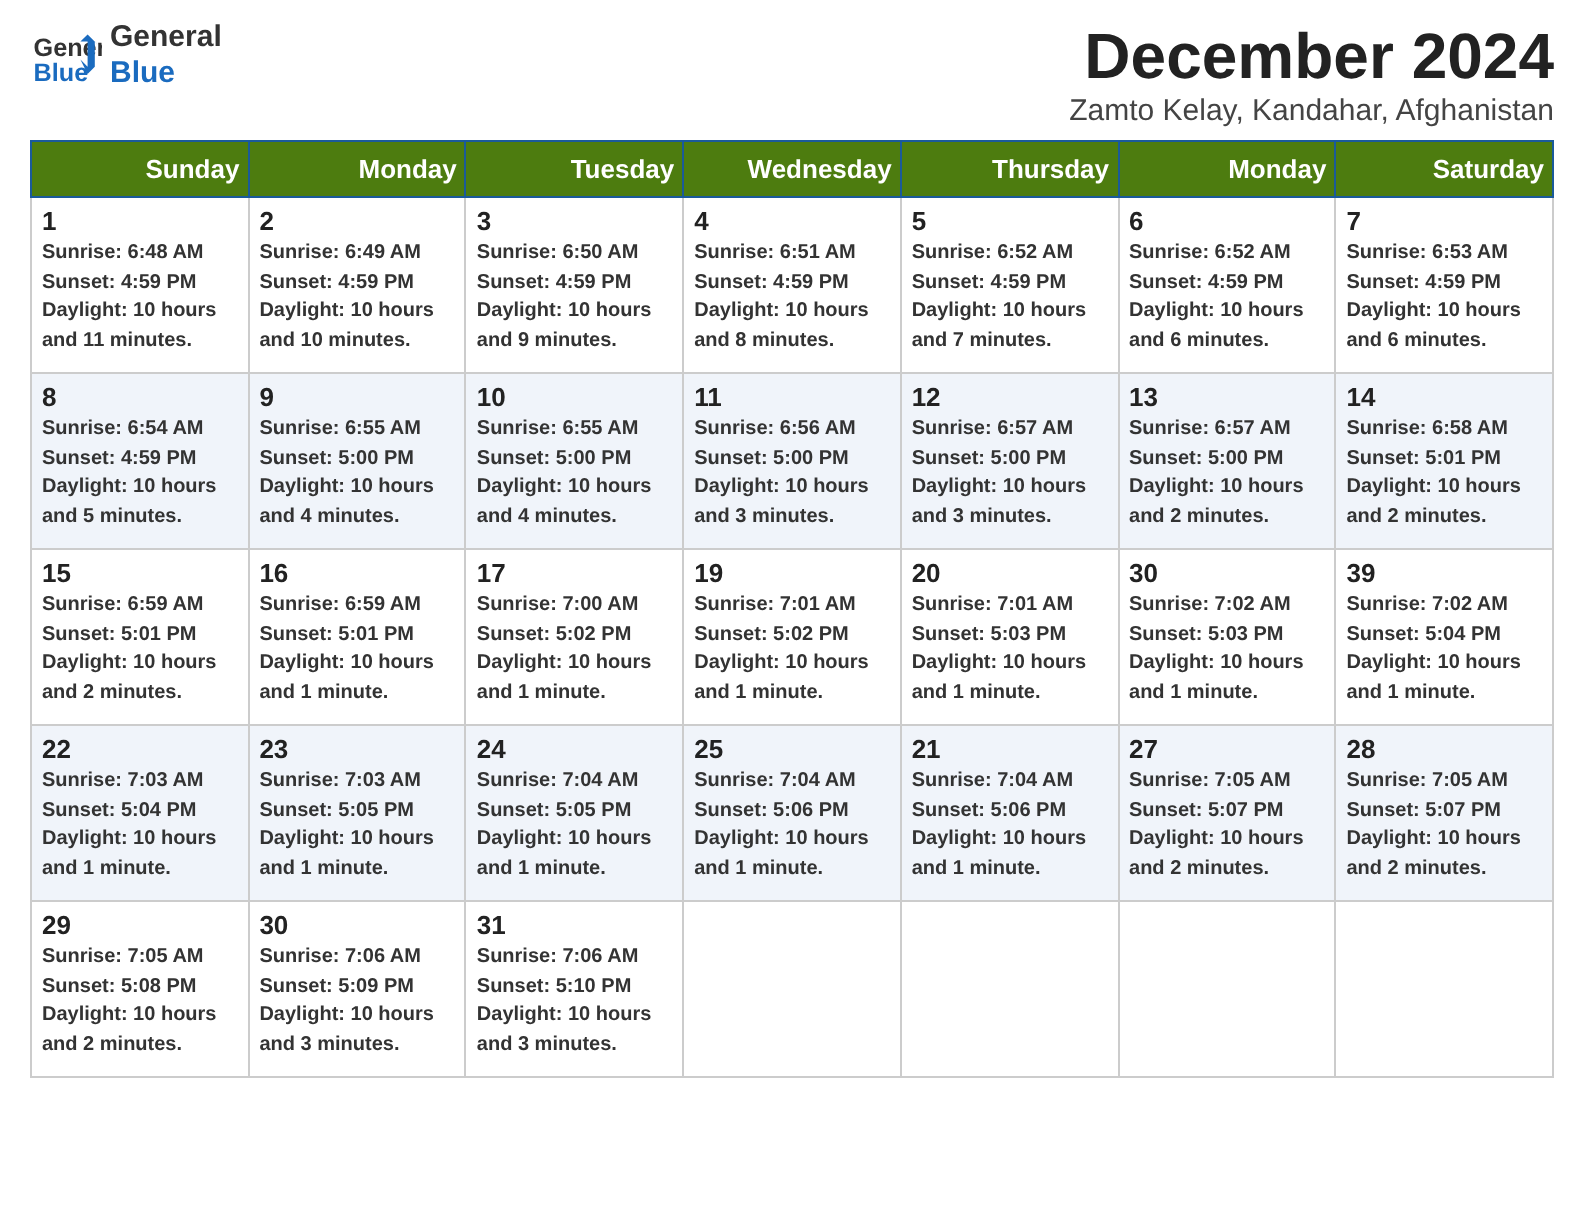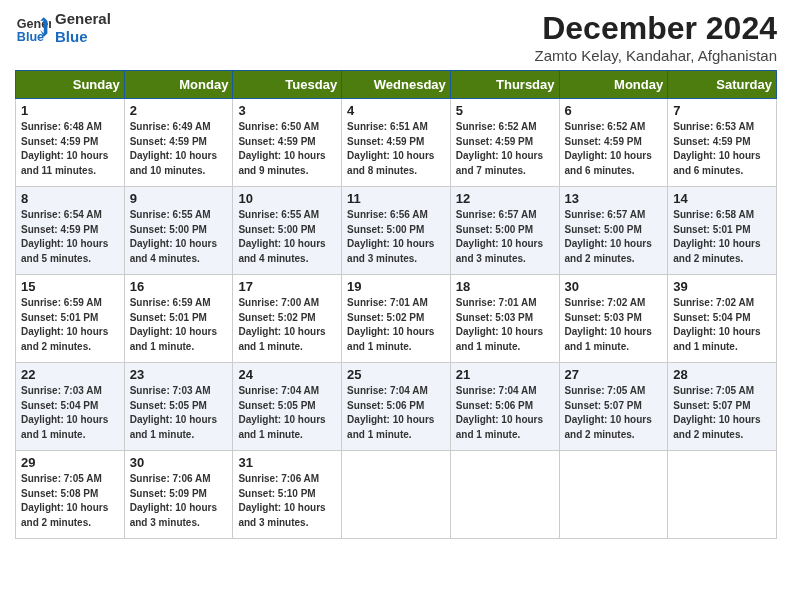--- a/index.html
+++ b/index.html
@@ -189,21 +189,21 @@
         </td>
         <td>
           <span class="day-num">17</span>
           <div class="cell-text">Sunrise: 7:00 AM<br>Sunset: 5:02 PM<br>Daylight: 10 hours<br>and 1 minute.</div>
         </td>
         <td>
           <span class="day-num">19</span>
           <div class="cell-text">Sunrise: 7:01 AM<br>Sunset: 5:02 PM<br>Daylight: 10 hours<br>and 1 minute.</div>
         </td>
         <td>
-          <span class="day-num">18</span>
+          <span class="day-num">20</span>
           <div class="cell-text">Sunrise: 7:01 AM<br>Sunset: 5:03 PM<br>Daylight: 10 hours<br>and 1 minute.</div>
         </td>
         <td>
           <span class="day-num">30</span>
           <div class="cell-text">Sunrise: 7:02 AM<br>Sunset: 5:03 PM<br>Daylight: 10 hours<br>and 1 minute.</div>
         </td>
         <td>
           <span class="day-num">39</span>
           <div class="cell-text">Sunrise: 7:02 AM<br>Sunset: 5:04 PM<br>Daylight: 10 hours<br>and 1 minute.</div>
         </td>

